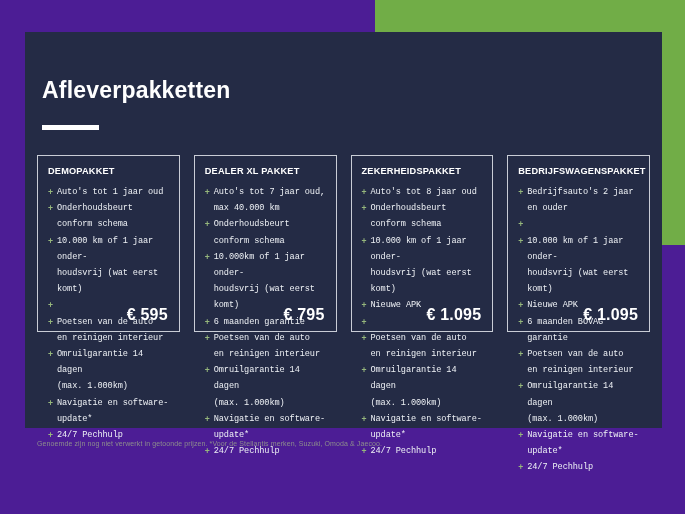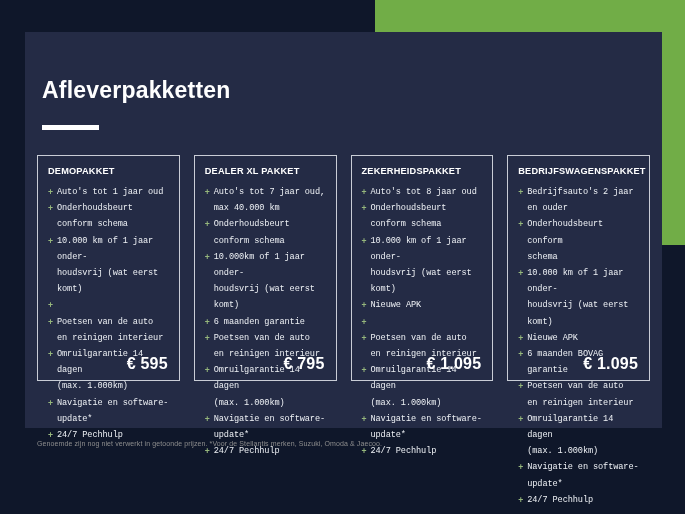--- a/index.html
+++ b/index.html
@@ -2,21 +2,21 @@
 <html><head>
 <meta charset="utf-8">
 <style>
   * { margin: 0; padding: 0; box-sizing: border-box; }
   html, body { background: #ffffff; }
   body {
     width: 685px; height: 514px;
     font-family: "Liberation Sans", "DejaVu Sans", sans-serif;
     position: relative; overflow: hidden;
   }
-  .stage { position: absolute; inset: 0; background: #0f172a; }
+  .stage { position: absolute; inset: 0; background: #4c1d95; }
 
   .green-block {
     position: absolute; left: 375px; top: 0;
     width: 310px; height: 245px;
     background: #71ad47;
   }
 
   .panel {
     position: absolute; left: 25px; top: 32px;
     width: 637px; height: 396px;
@@ -33,21 +33,21 @@
   }
   .underline {
     width: 57px; height: 5px;
     background: #ffffff;
     margin: 21px 0 0 5px;
   }
 
   .cards {
     display: flex; gap: 14px;
     margin-top: 25px;
-    height: 226px;
+    height: 177px;
   }
   .card {
     flex: 1 1 0;
     border: 1px solid rgba(230, 234, 240, 0.85);
     position: relative;
     padding: 7px 8px 8px 8px;
     color: #f2f4f7;
     min-width: 0;
   }
   .card-title {
@@ -257,22 +257,20 @@
           <h2 class="card-title">BEDRIJFSWAGENSPAKKET</h2>
           <ul class="features">
 
               <li class="feature">
                 <span class="plus">+</span>
                 <span class="feature-text">Bedrijfsauto's 2 jaar en ouder</span>
               </li>
 
               <li class="feature">
                 <span class="plus">+</span>
-                <span class="feature-text">Onderhoudsbeurt conform
-schema</span>
               </li>
 
               <li class="feature">
                 <span class="plus">+</span>
                 <span class="feature-text">10.000 km of 1 jaar onder-
 houdsvrij (wat eerst komt)</span>
               </li>
 
               <li class="feature">
                 <span class="plus">+</span>

